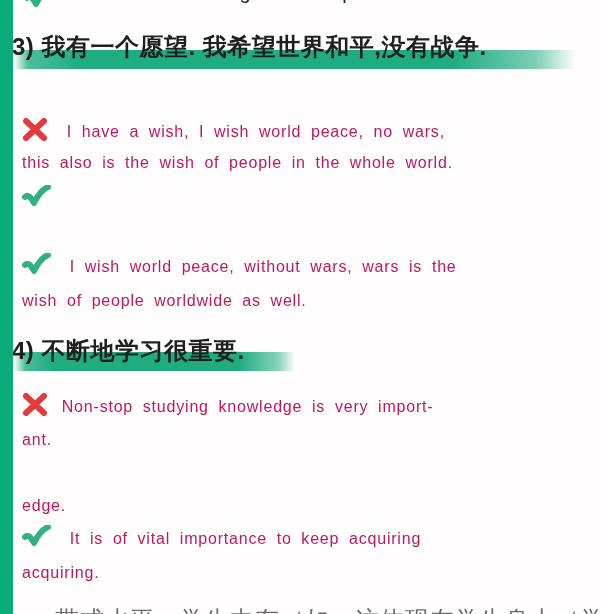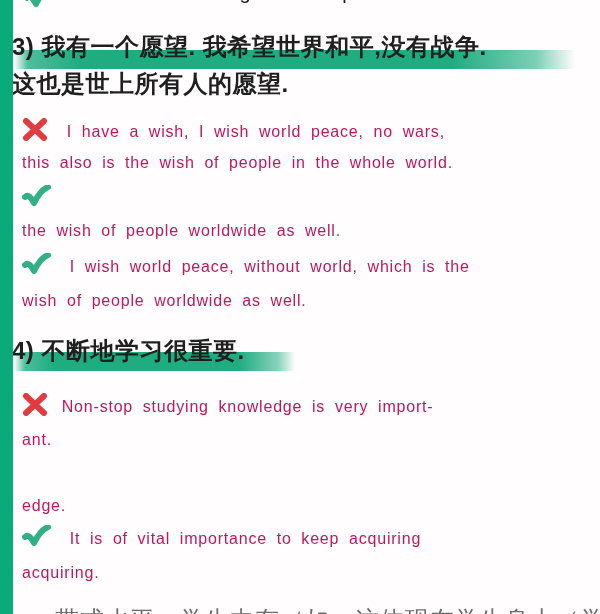--- a/index.html
+++ b/index.html
@@ -92,46 +92,42 @@
 
   <div class="top-partial">
     <svg class="check-svg" width="29" height="23" viewBox="0 0 29 23">
         <use href="#glyph-check"></use>
       </svg>
     <span class="txt">We can do nothing without power.</span>
   </div>
 
   <div class="marker m3"></div>
   <div class="zh-heading" style="top:31px">3) 我有一个愿望. 我希望世界和平,没有战争.</div>
-  <div class="zh-heading" style="top:68px">这也是世上所有人的愿望.</div>
 
   <div class="en-line" style="top:118px">
     <svg class="mark-icon" width="26" height="23" viewBox="0 0 26 23">
         <use href="#glyph-cross"></use>
       </svg>
     <span>I have a wish, I wish world peace, no wars,</span>
   </div>
   <div class="en-line" style="top:150px">
     <span>this also is the wish of people in the whole world.</span>
   </div>
 
   <div class="en-line" style="top:185px">
     <svg class="mark-icon" width="29" height="23" viewBox="0 0 29 23">
         <use href="#glyph-check"></use>
       </svg>
   </div>
-  <div class="en-line" style="top:218px">
-    <span>the wish of people worldwide as well.</span>
-  </div>
 
   <div class="en-line" style="top:253px">
     <svg class="mark-icon" width="29" height="23" viewBox="0 0 29 23">
         <use href="#glyph-check"></use>
       </svg>
-    <span>I wish world peace, without world, which is the</span>
+    <span>I wish world peace, without wars, wars is the</span>
   </div>
   <div class="en-line" style="top:288px">
     <span>wish of people worldwide as well.</span>
   </div>
 
   <div class="marker m4"></div>
   <div class="zh-heading" style="top:335px">4) 不断地学习很重要.</div>
 
   <div class="en-line" style="top:393px">
     <svg class="mark-icon tight" width="26" height="23" viewBox="0 0 26 23">

